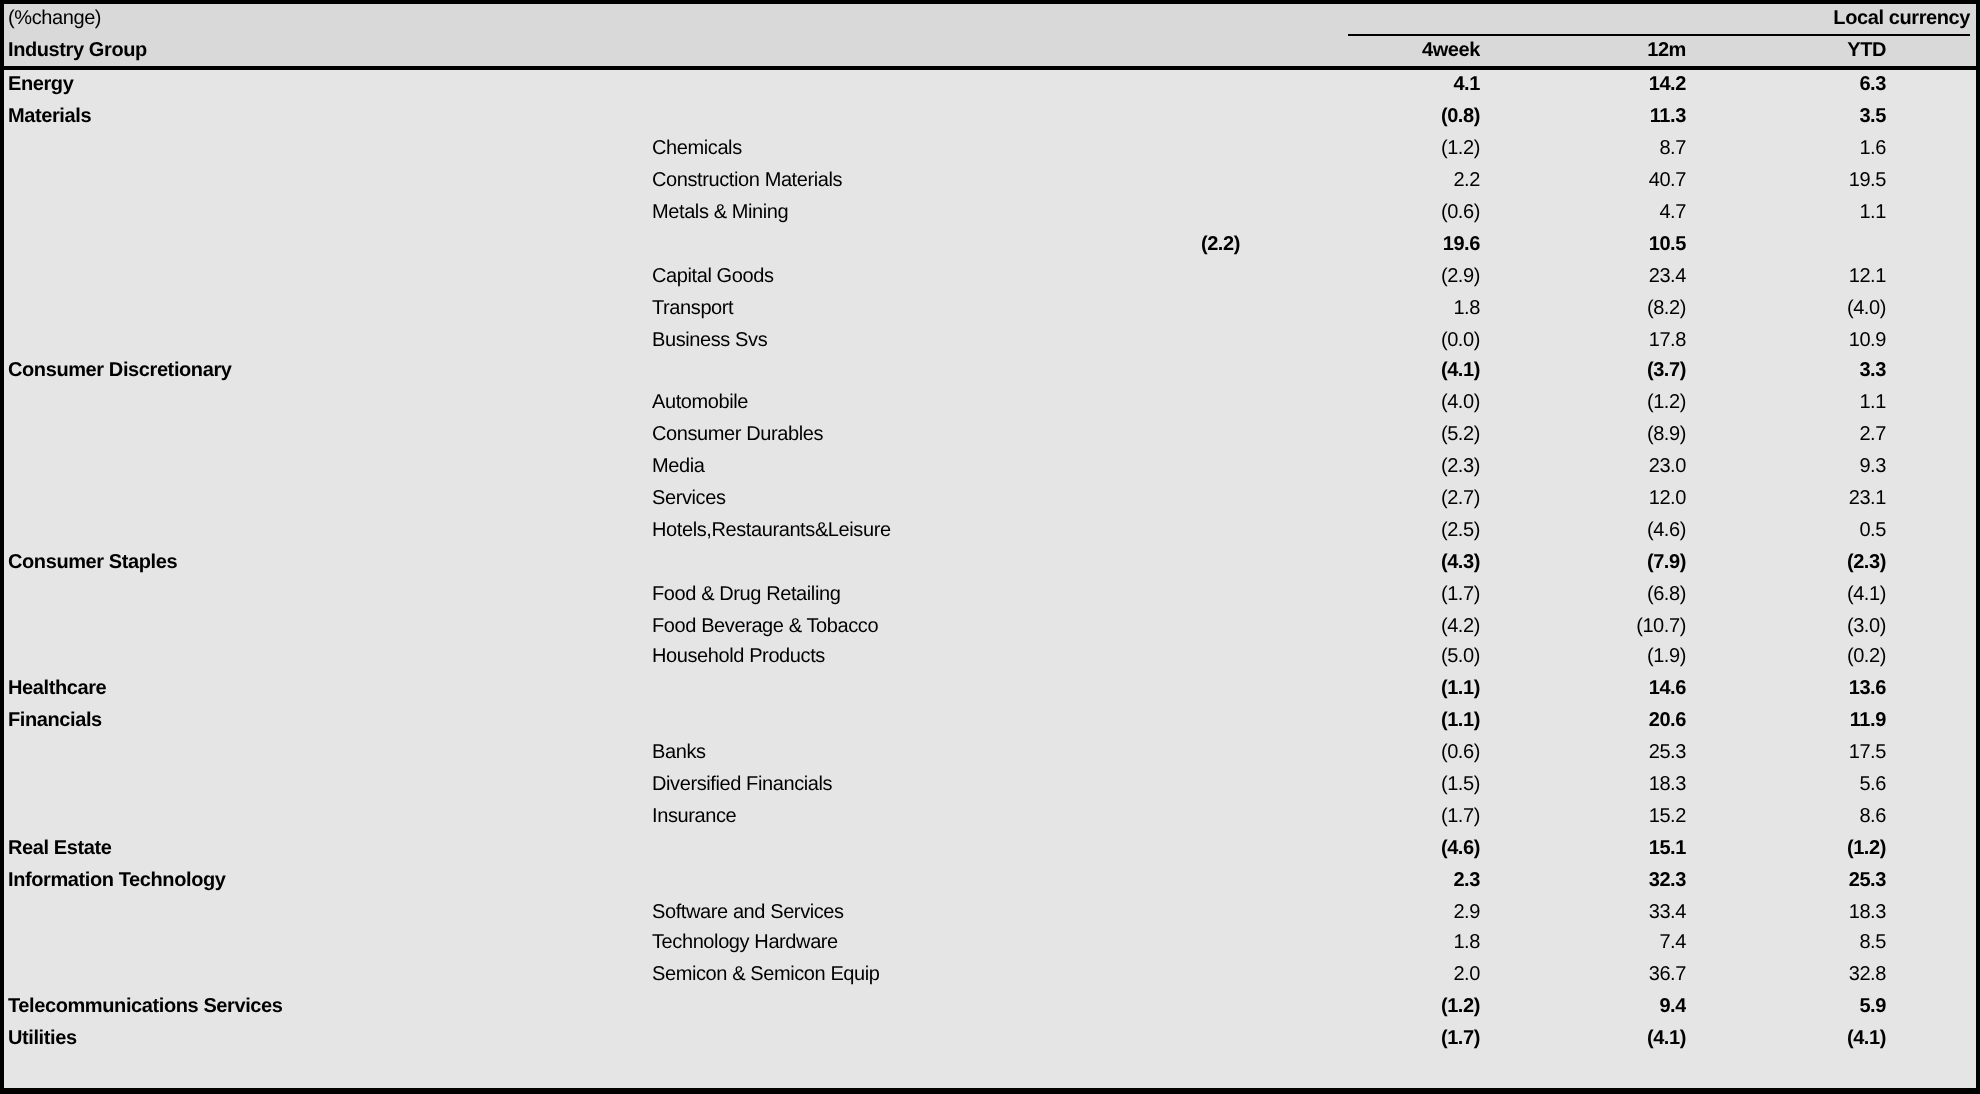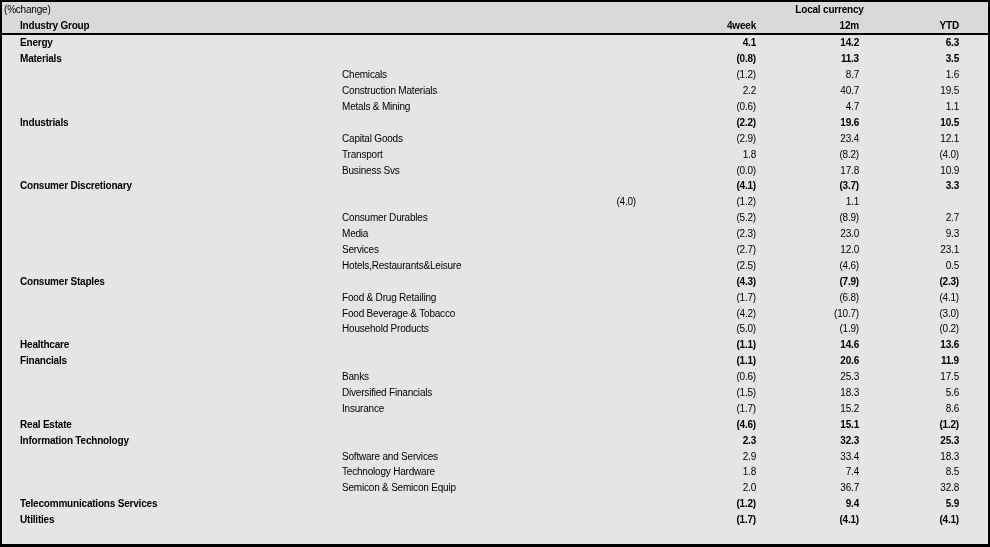--- a/index.html
+++ b/index.html
@@ -32,31 +32,31 @@
     position: absolute;
     left: 2px;
     top: 2px;
     white-space: nowrap;
   }
   .currency-label {
     position: absolute;
     left: 672px;
     top: 1px;
     width: 311px;
-    height: 31px;
+    height: 15px;
     line-height: 14px;
-    text-align: center;
+    text-align: right;
     font-weight: bold;
     border-bottom: 1px solid #000000;
     white-space: nowrap;
   }
   .cols-grid {
     display: grid;
     grid-template-columns: 322px 294px 120px 103px 100px;
-    padding-left: 18px;
+    padding-left: 2px;
     align-items: center;
   }
   .thead-row2 {
     height: 15px;
     font-weight: bold;
   }
   .trow {
     height: 15.9px;
   }
   .trow.bold { font-weight: bold; }
@@ -110,21 +110,20 @@
         <div class="cell num">19.5</div>
       </div>
       <div class="trow cols-grid">
         <div class="cell"></div>
         <div class="cell">Metals &amp; Mining</div>
         <div class="cell num">(0.6)</div>
         <div class="cell num">4.7</div>
         <div class="cell num">1.1</div>
       </div>
       <div class="trow cols-grid bold">
-        <div class="cell">Industrials</div>
         <div class="cell"></div>
         <div class="cell num">(2.2)</div>
         <div class="cell num">19.6</div>
         <div class="cell num">10.5</div>
       </div>
       <div class="trow cols-grid">
         <div class="cell"></div>
         <div class="cell">Capital Goods</div>
         <div class="cell num">(2.9)</div>
         <div class="cell num">23.4</div>
@@ -146,20 +145,21 @@
       </div>
       <div class="trow cols-grid bold">
         <div class="cell">Consumer Discretionary</div>
         <div class="cell"></div>
         <div class="cell num">(4.1)</div>
         <div class="cell num">(3.7)</div>
         <div class="cell num">3.3</div>
       </div>
       <div class="trow cols-grid">
         <div class="cell"></div>
+        <div class="cell">Automobile</div>
         <div class="cell num">(4.0)</div>
         <div class="cell num">(1.2)</div>
         <div class="cell num">1.1</div>
       </div>
       <div class="trow cols-grid">
         <div class="cell"></div>
         <div class="cell">Consumer Durables</div>
         <div class="cell num">(5.2)</div>
         <div class="cell num">(8.9)</div>
         <div class="cell num">2.7</div>

